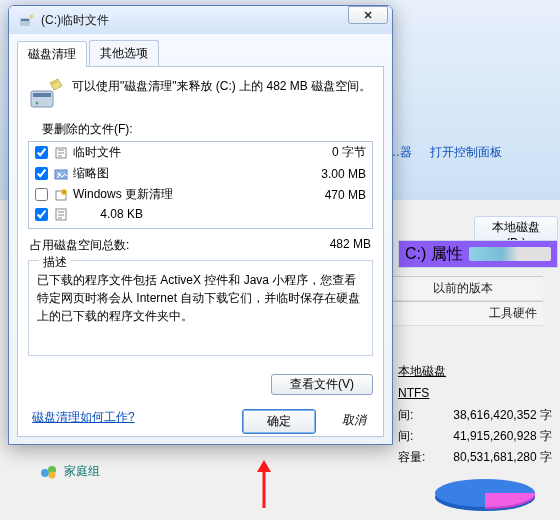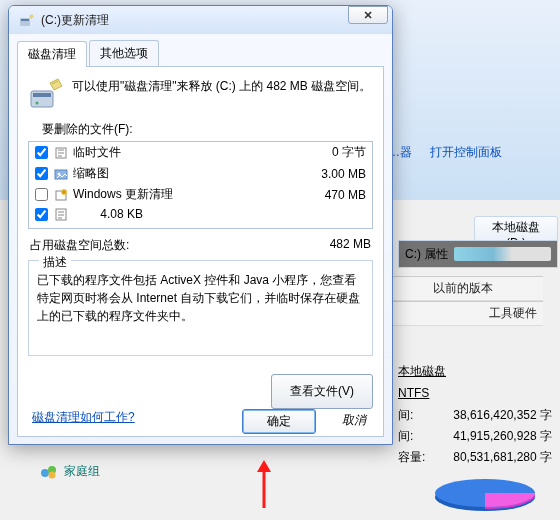--- a/index.html
+++ b/index.html
@@ -37,27 +37,27 @@
 .filelist-row { display: flex; align-items: center; padding: 2px 6px; font-size: 12px; }
 .filelist-row input { margin-right: 6px; }
 .fl-icon { width: 14px; height: 14px; margin-right: 5px; }
 .fl-name { flex: 1; }
 .fl-size { text-align: right; width: 70px; }
 .totalrow { display: flex; justify-content: space-between; font-size: 12px; margin: 8px 2px 6px 2px; }
 .desc-group { border: 1px solid #c5d4e8; border-radius: 0; padding: 10px 8px 8px 8px; position: relative; font-size: 12px; line-height: 1.5; height: 96px; }
 .desc-group .legend { position: absolute; top: -8px; left: 10px; background: #fff; padding: 0 4px; }
 .viewbtn-row { text-align: right; margin-top: 18px; }
 .help-link { color: #0a4fbd; text-decoration: underline; font-size: 12px; position: absolute; left: 14px; bottom: 10px; cursor: default; }
-.btn { display: inline-block; padding: 8px 18px; font-size: 12px; background: linear-gradient(#fdfdfd,#e7ecf2); border: 1px solid #8ea5c8; border-radius: 3px; cursor: default; }
+.btn { display: inline-block; padding: 1px 18px; font-size: 12px; background: linear-gradient(#fdfdfd,#e7ecf2); border: 1px solid #8ea5c8; border-radius: 3px; cursor: default; }
 .dlg-buttons { position: absolute; bottom: 10px; right: 18px; display: flex; gap: 18px; }
 .btn.primary { border: 1px solid #3e7ed0; box-shadow: 0 0 0 1px #7fb7ee inset; padding: 3px 24px; }
 .arrow { position: absolute; left: 254px; top: 460px; pointer-events: none; }
 
 .local-disk-hdr { position: absolute; top: 216px; right: 2px; width: 84px; background: linear-gradient(#f9fbfe,#e4ecf7); border: 1px solid #c8d6ea; border-radius: 3px; padding: 2px 6px; font-size: 12px; text-align: center; }
-.props-box { position: absolute; top: 240px; right: 2px; width: 160px; height: 28px; border: 1px solid #c8d6ea; background: #737373; display: flex; align-items: center; padding: 0 6px; font-size: 12px; }
+.props-box { position: absolute; top: 240px; right: 2px; width: 160px; height: 28px; border: 1px solid #c8d6ea; background: #8b5cf6; display: flex; align-items: center; padding: 0 6px; font-size: 16px; }
 .props-box .smear { flex: 1; height: 14px; background: linear-gradient(90deg, #8fd3e6, #7abbd6 40%, #e0e0e0 60%, #e0e0e0); margin-left: 6px; border-radius: 2px; }
 </style>
 </head>
 <body>
 
 <div class="bg">
   <div class="bg-top"></div>
 
   <div class="bg-rows">
     <div class="bg-row">
@@ -122,21 +122,21 @@
   </div>
 </div>
 
 <div class="dialog">
   <div class="titlebar">
     <svg class="ticon" viewBox="0 0 16 16">
       <rect x="1" y="6" width="10" height="8" rx="1" fill="#b8c8dc"></rect>
       <rect x="2" y="7" width="8" height="2" fill="#5f7fa8"></rect>
       <path d="M10 4 l3 -2 l2 3 l-3 2 z" fill="#e6d17a"></path>
     </svg>
-    <span class="ttext">(C:)更新清理</span>
+    <span class="ttext">(C:)临时文件</span>
     <div class="close-btn">✕</div>
   </div>
 
   <div class="tabstrip">
     <div class="tabs">
       <div class="tab active">磁盘清理</div>
       <div class="tab">其他选项</div>
     </div>
     <div class="tabbody">
       <div class="intro">

